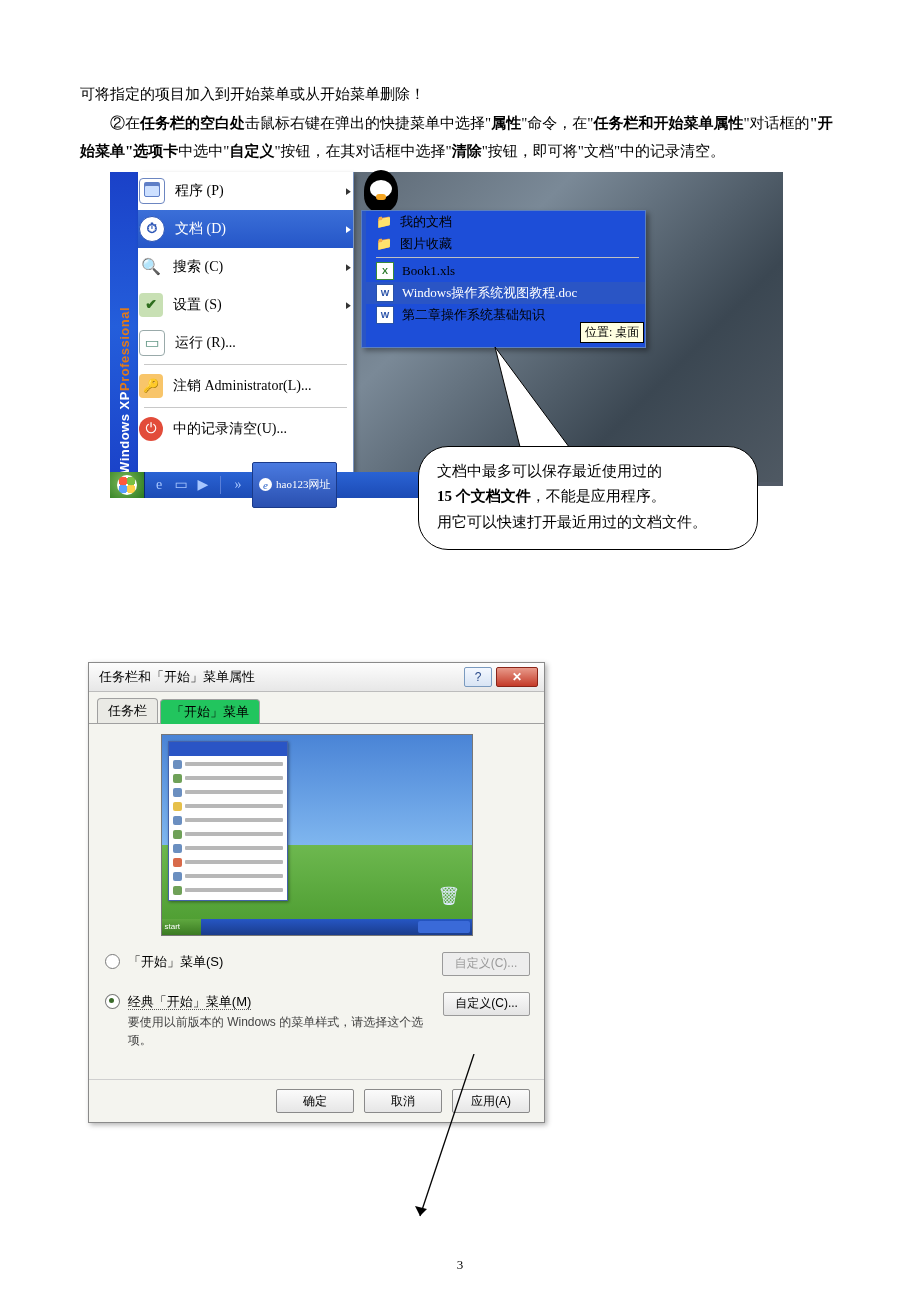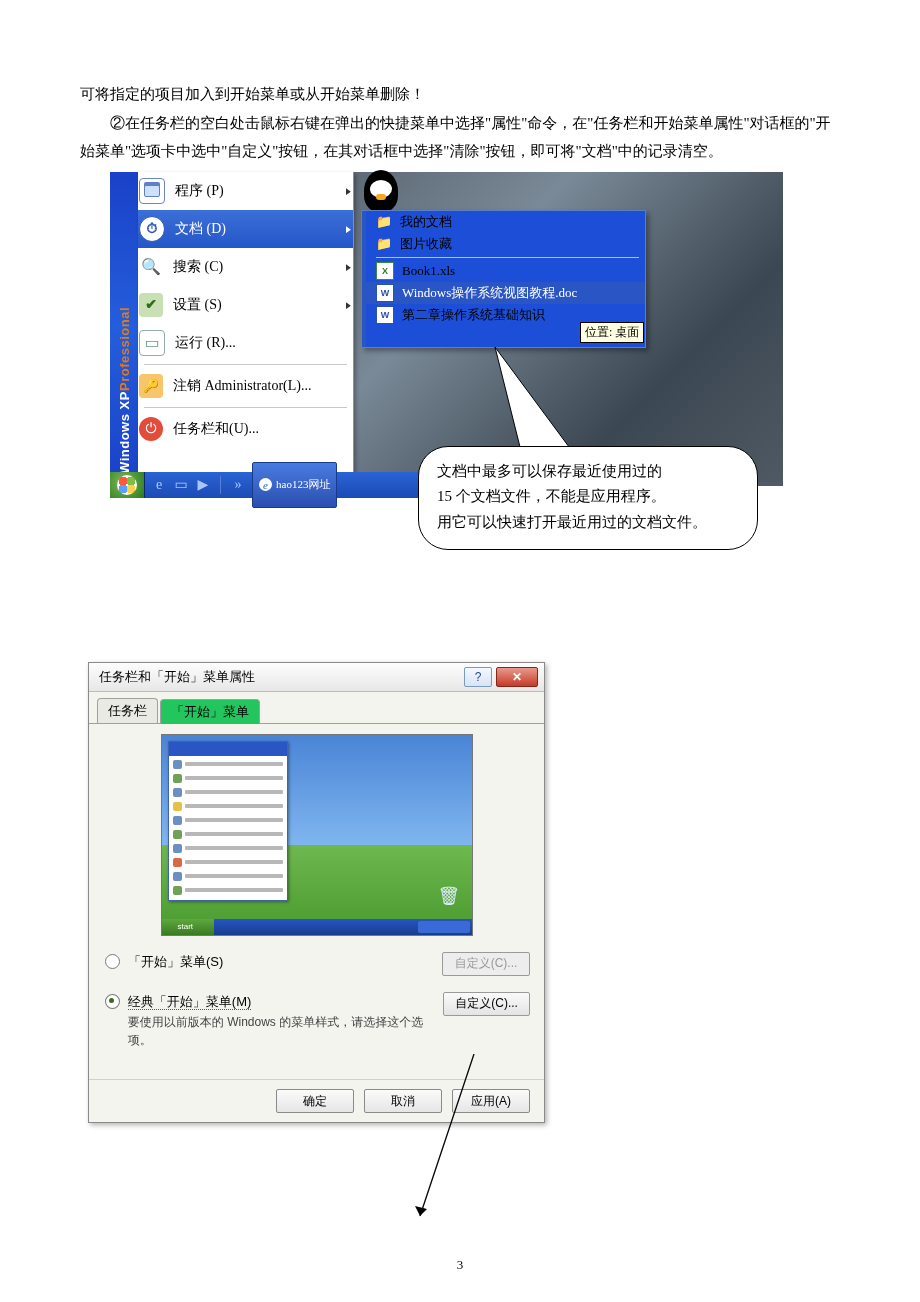--- a/index.html
+++ b/index.html
@@ -15,21 +15,21 @@
     padding: 80px 80px 20px 80px;
     position: relative;
   }
   .para {
     line-height: 1.9;
     margin: 0;
   }
   .indent {
     text-indent: 2em;
   }
-  b { font-weight: normal; margin-top: 43px; }
+  b { font-weight: bold; margin-top: 43px; }
 
   
   .shot1-wrap {
     position: relative;
     margin-top: 6px;
     margin-left: 30px;
     height: 420px;
     width: 700px;
   }
   .shot1-bg {
@@ -266,21 +266,21 @@
   .preview-sm .row{height:11px;margin:3px 4px;display:flex;align-items:center;gap:3px;}
   .preview-sm .row .ric{width:9px;height:9px;background:#6b8fc0;border-radius:2px;}
   .preview-sm .row .rtx{flex:1;height:4px;background:#b8b8b8;border-radius:1px;}
   .preview-sm .row.b .ric{background:#6fa158;}
   .preview-sm .row.y .ric{background:#e6c04a;}
   .preview-sm .row.r .ric{background:#d86a4a;}
   .preview-tb{
     position:absolute;left:0;bottom:0;width:100%;height:16px;
     background:linear-gradient(#2656c4,#1a3c8c);
   }
-  .preview-tb .st{position:absolute;left:0;top:0;width:36px;height:16px;background:linear-gradient(#5fa83f,#3a7a22);color:#fff;font-size:8px;display:flex;align-items:center;padding-left:16px;font-family:Arial;}
+  .preview-tb .st{position:absolute;left:0;top:0;width:36px;height:16px;background:linear-gradient(#5fa83f,#3a7a22);color:#fff;font-size:8px;display:flex;align-items:center;padding-left:3px;font-family:Arial;}
   .preview-tb .tray{position:absolute;right:2px;top:2px;height:12px;width:52px;background:#3a6ad8;border-radius:2px;}
   .preview-bin{position:absolute;right:12px;bottom:24px;width:22px;height:26px;}
   .preview-bin::before{content:"🗑";font-size:18px;color:#e0ecff;}
 
   .opt-row{display:flex;align-items:flex-start;margin:6px 0 16px;}
   .opt-radio{width:13px;height:13px;border:1px solid #7a7a7a;border-radius:50%;margin:2px 8px 0 2px;background:#fff;position:relative;}
   .opt-radio.checked::after{content:"";position:absolute;left:3px;top:3px;width:5px;height:5px;background:#3a6a2a;border-radius:50%;}
   .opt-text{font-size:13px;line-height:1.5;}
   .opt-sub{font-size:12px;color:#444;margin-top:2px;}
   .opt-cust{
@@ -351,21 +351,21 @@
         <span>运行 (R)...</span>
       </div>
       <div class="sm-sep"></div>
       <div class="sm-item">
         <span class="sm-icon ic-logoff"></span>
         <span>注销 Administrator(L)...</span>
       </div>
       <div class="sm-sep"></div>
       <div class="sm-item">
         <span class="sm-icon ic-shutdown"></span>
-        <span>任务栏和(U)...</span>
+        <span>中的记录清空(U)...</span>
       </div>
     </div>
 
     <div class="taskbar">
       <div class="start-btn"></div>
       <div class="tb-icons">
         <span class="tb-ic">e</span>
         <span class="tb-ic">▭</span>
         <span class="tb-ic">▶</span>
         <span class="tb-sep"></span>

